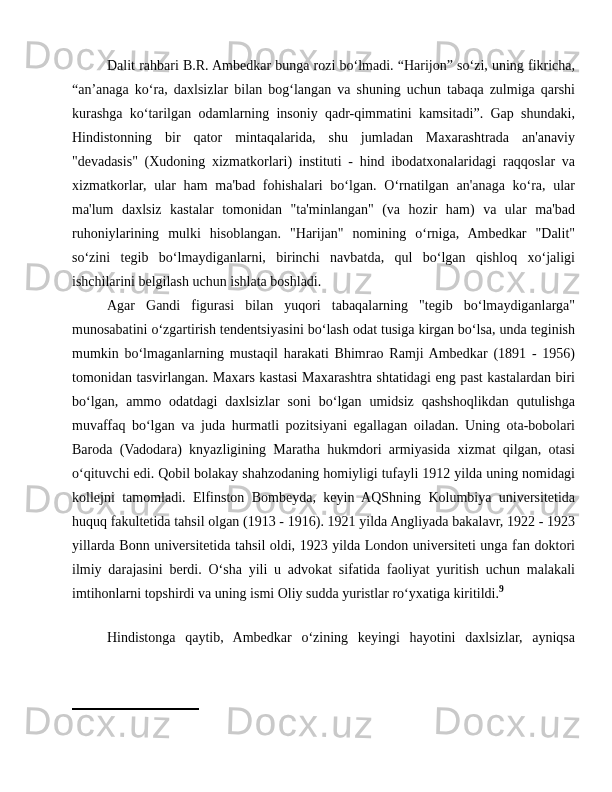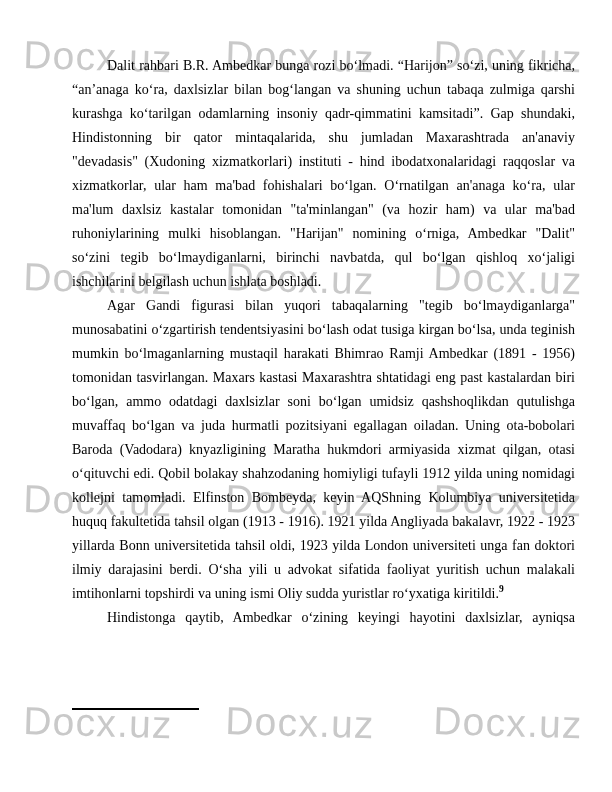--- a/index.html
+++ b/index.html
@@ -40,21 +40,21 @@
     width: 503px;
     z-index: 1;
     font-family: "Liberation Serif", serif;
     font-size: 14px;
     line-height: 24px;
     color: #000000;
     text-align: justify;
   }
   .bodytext p { margin: 0; }
   p.ind { text-indent: 35px; }
-  p.cont { text-align-last: justify; }
+  p.cont { text-align-last: justify; margin-top: 20px; }
   .fnref {
     font-weight: bold;
     font-size: 9.5px;
     line-height: 0;
   }
   
   .fnsep {
     position: absolute;
     left: 72px;
     top: 708px;

